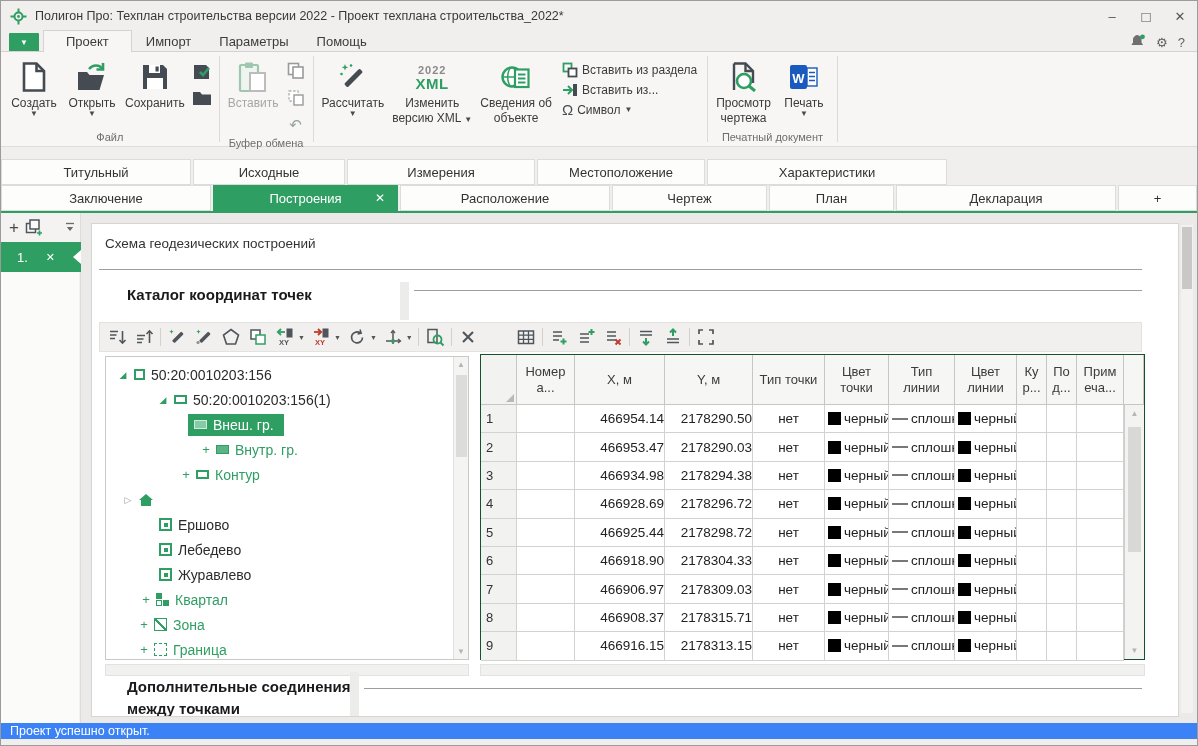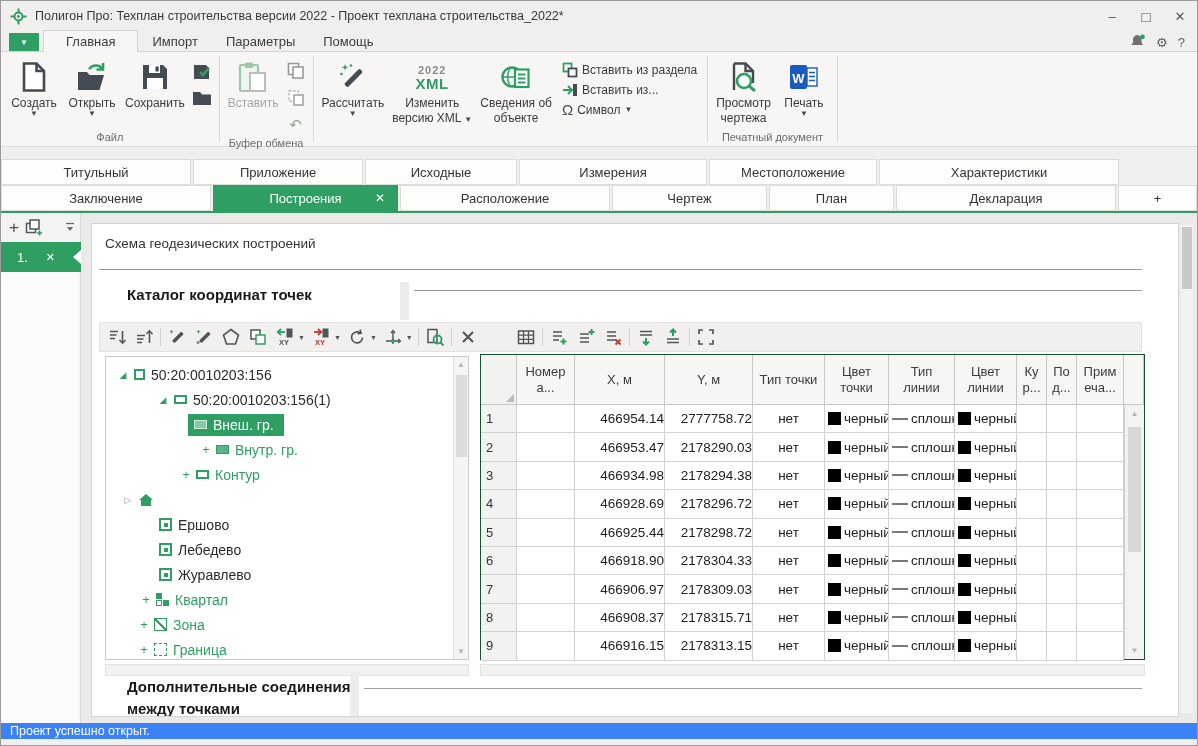--- a/index.html
+++ b/index.html
@@ -152,21 +152,21 @@
       <div class="wbtn">–</div>
       <div class="wbtn max">□</div>
       <div class="wbtn">✕</div>
     </div>
   </div>
 
   <div class="menurow">
     <div class="filebtn">
         <span>▼</span>
       </div>
-    <div class="mtab active">Главная</div>
+    <div class="mtab active">Проект</div>
     <div class="mtab">Импорт</div>
     <div class="mtab">Параметры</div>
     <div class="mtab">Помощь</div>
     <div class="mrright">
       <svg width="17" height="16" viewBox="0 0 17 16">
         <path d="M7 14h4M5.5 2.5a4 4 0 0 1 7 2.7v3.3l1.6 2.5H2.4L4 8.5V5.2c0-1 .6-2 1.5-2.7z" fill="#6f6f6f"></path>
         <circle cx="13.5" cy="2.8" r="2.4" fill="#2f9e63"></circle>
       </svg>
       <span class="mricon">⚙</span>
       <span class="mricon">?</span>
@@ -356,21 +356,20 @@
         </div>
       </div>
       <div class="rlabel">Печатный документ</div>
     </div>
 
     <div class="rsep"></div>
   </div>
 
   <div class="navrow nav1">
     <div class="ntab" style="width:190px">Титульный</div>
-    <div class="ntab" style="width:170px">Приложение</div>
     <div class="ntab" style="width:152px">Исходные</div>
     <div class="ntab" style="width:188px">Измерения</div>
     <div class="ntab" style="width:168px">Местоположение</div>
     <div class="ntab" style="width:240px">Характеристики</div>
   </div>
   <div class="navrow nav2">
     <div class="ntab" style="width:210px">Заключение</div>
     <div class="ntab activegreen" style="width:185px">
       <span>Построения</span>
       <span class="tclose">✕</span>
@@ -646,21 +645,21 @@
           <div class="th">Ку р...</div>
           <div class="th">По д...</div>
           <div class="th">Прим еча...</div>
           <div class="th"></div>
         </div>
 
         <div class="trow">
           <div class="td rowhdr">1</div>
           <div class="td"></div>
           <div class="td num">466954.14</div>
-          <div class="td num">2777758.72</div>
+          <div class="td num">2178290.50</div>
           <div class="td ctr">нет</div>
           <div class="td clr">
               <span class="swatch"></span>
               <span>черный</span>
             </div>
           <div class="td clr">
               <span class="lsample"></span>
               <span>сплошная</span>
             </div>
           <div class="td clr">

